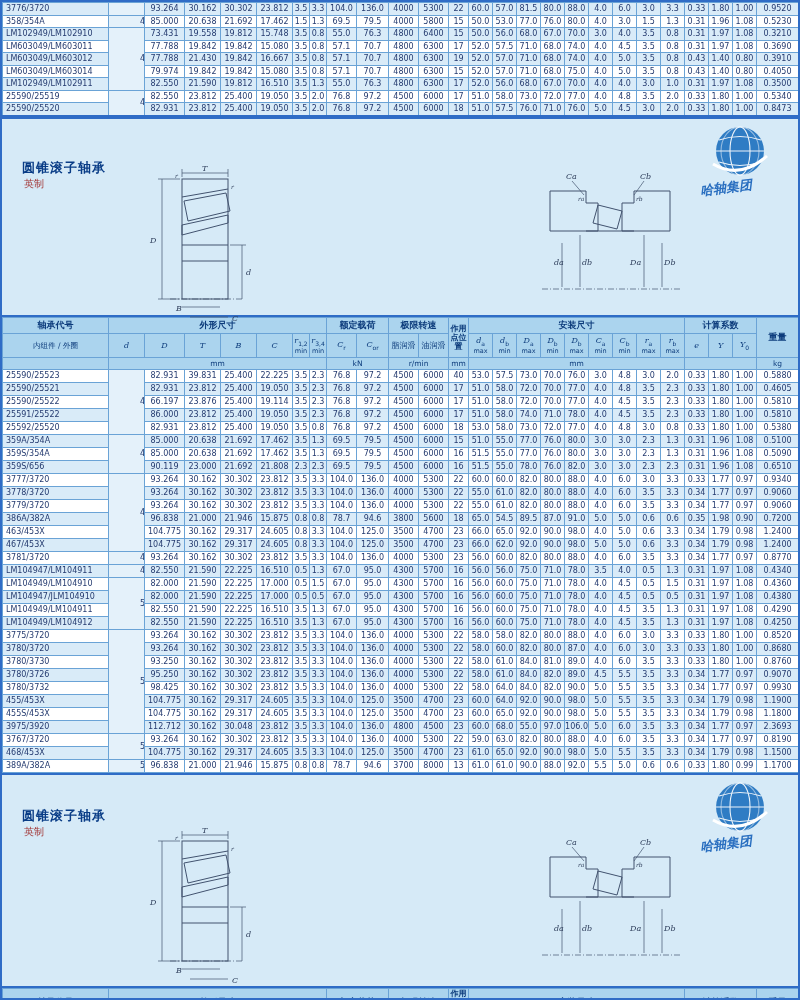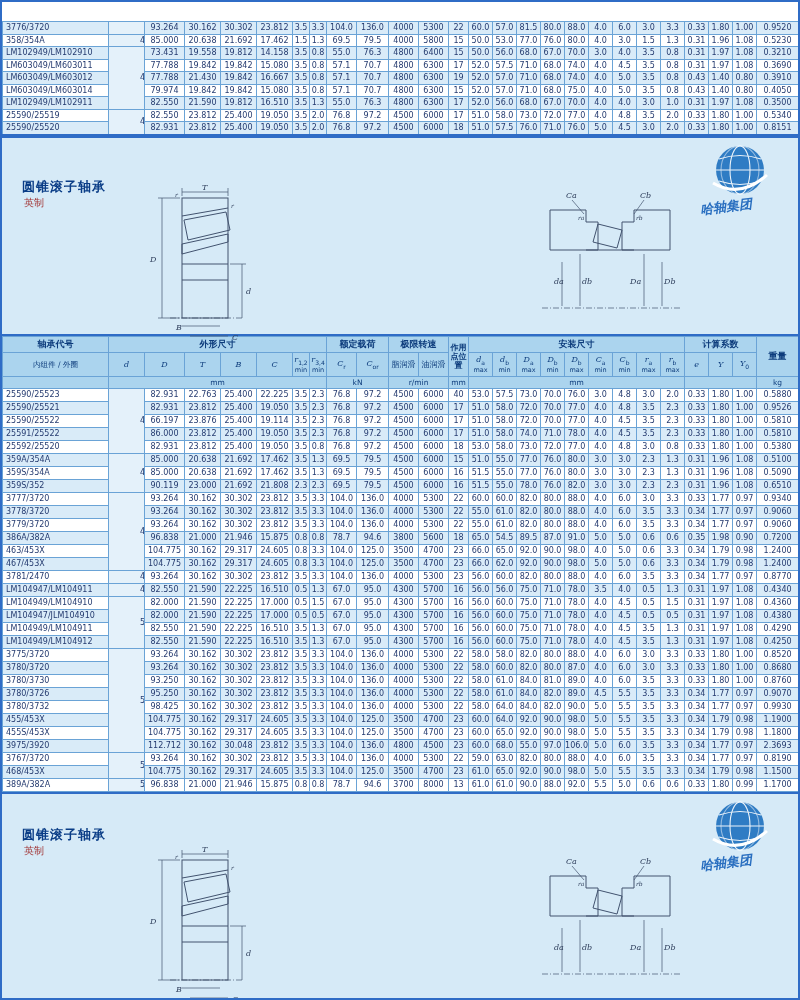--- a/index.html
+++ b/index.html
@@ -7,21 +7,21 @@
     position:relative;width:800px;height:1000px;box-sizing:border-box;
     background:#ffffff;border:2px solid #2f6cc6;overflow:hidden;
     font-family:"DejaVu Sans","Liberation Sans",sans-serif;color:#22396e;
   }
   
   .tbl-wrap{overflow:hidden;}
   table.grid{border-collapse:collapse;table-layout:fixed;width:796px;}
   .grid td,.grid th{border:1px solid #ніж;}
   .grid td,.grid th{border:1px solid #6aa3d6;overflow:hidden;white-space:nowrap;padding:0;}
   .grid td{font-size:8px;text-align:center;height:12px;line-height:12px;color:#243a6f;}
-  .tbl-top{height:113px;border-bottom:2px solid #2f6cc6;margin-top:19px;}
+  .tbl-top{height:113px;border-bottom:2px solid #2f6cc6;}
   .tbl-top td{height:11.5px;line-height:11.5px;}
   td.desig{text-align:left;padding-left:3px;font-size:8px;}
   td.dcell{background:#e4f1fa;padding-left:31px;}
   #top-body tr:nth-child(odd){background:#d9ebf8;}
   #top-body tr:nth-child(even){background:#ffffff;}
   #main-body tr:nth-child(odd){background:#ffffff;}
   #main-body tr:nth-child(even){background:#d9ebf8;}
   .grid th{background:#abd4ee;color:#0d3c7c;font-size:9px;font-weight:bold;}
   .hrowA th{height:15px;line-height:15px;}
   .hrowB th{height:23px;font-weight:normal;vertical-align:middle;}
@@ -140,21 +140,21 @@
             <td>1.96</td>
             <td>1.08</td>
             <td>0.5230</td>
           </tr>
           <tr>
             <td class="desig">LM102949/LM102910</td>
             <td class="dcell" rowspan="5">45.242</td>
             <td>73.431</td>
             <td>19.558</td>
             <td>19.812</td>
-            <td>14.158</td>
+            <td>15.748</td>
             <td>3.5</td>
             <td>0.8</td>
             <td>55.0</td>
             <td>76.3</td>
             <td>4800</td>
             <td>6400</td>
             <td>15</td>
             <td>50.0</td>
             <td>56.0</td>
             <td>68.0</td>
@@ -323,21 +323,21 @@
             <td>76.0</td>
             <td>71.0</td>
             <td>76.0</td>
             <td>5.0</td>
             <td>4.5</td>
             <td>3.0</td>
             <td>2.0</td>
             <td>0.33</td>
             <td>1.80</td>
             <td>1.00</td>
-            <td>0.8151</td>
+            <td>0.8473</td>
           </tr>
         </tbody>
     </table>
   </div>
 
   <div class="section" style="height:200px;">
     <div class="sec-title">圆锥滚子轴承</div>
     <div class="sec-sub">英制</div>
 
     <svg class="cross-drawing" width="130" height="160" viewBox="0 0 130 160">
@@ -481,21 +481,21 @@
           <th colspan="9">mm</th>
           <th colspan="3"></th>
           <th>kg</th>
         </tr>
       </thead>
       <tbody id="main-body">
           <tr>
             <td class="desig">25590/25523</td>
             <td class="dcell" rowspan="5">45.618</td>
             <td>82.931</td>
-            <td>22.763</td>
+            <td>39.831</td>
             <td>25.400</td>
             <td>22.225</td>
             <td>3.5</td>
             <td>2.3</td>
             <td>76.8</td>
             <td>97.2</td>
             <td>4500</td>
             <td>6000</td>
             <td>40</td>
             <td>53.0</td>
@@ -530,21 +530,21 @@
             <td>72.0</td>
             <td>70.0</td>
             <td>77.0</td>
             <td>4.0</td>
             <td>4.8</td>
             <td>3.5</td>
             <td>2.3</td>
             <td>0.33</td>
             <td>1.80</td>
             <td>1.00</td>
-            <td>0.9526</td>
+            <td>0.4605</td>
           </tr>
           <tr>
             <td class="desig">25590/25522</td>
             <td>66.197</td>
             <td>23.876</td>
             <td>25.400</td>
             <td>19.114</td>
             <td>3.5</td>
             <td>2.3</td>
             <td>76.8</td>
@@ -669,21 +669,21 @@
             <td>3.0</td>
             <td>3.0</td>
             <td>2.3</td>
             <td>1.3</td>
             <td>0.31</td>
             <td>1.96</td>
             <td>1.08</td>
             <td>0.5090</td>
           </tr>
           <tr>
-            <td class="desig">359S/352</td>
+            <td class="desig">359S/656</td>
             <td>90.119</td>
             <td>23.000</td>
             <td>21.692</td>
             <td>21.808</td>
             <td>2.3</td>
             <td>2.3</td>
             <td>69.5</td>
             <td>79.5</td>
             <td>4500</td>
             <td>6000</td>
@@ -859,21 +859,21 @@
             <td>5.0</td>
             <td>5.0</td>
             <td>0.6</td>
             <td>3.3</td>
             <td>0.34</td>
             <td>1.79</td>
             <td>0.98</td>
             <td>1.2400</td>
           </tr>
           <tr>
-            <td class="desig">3781/2470</td>
+            <td class="desig">3781/3720</td>
             <td class="dcell" rowspan="1">49.212</td>
             <td>93.264</td>
             <td>30.162</td>
             <td>30.302</td>
             <td>23.812</td>
             <td>3.5</td>
             <td>3.3</td>
             <td>104.0</td>
             <td>136.0</td>
             <td>4000</td>

